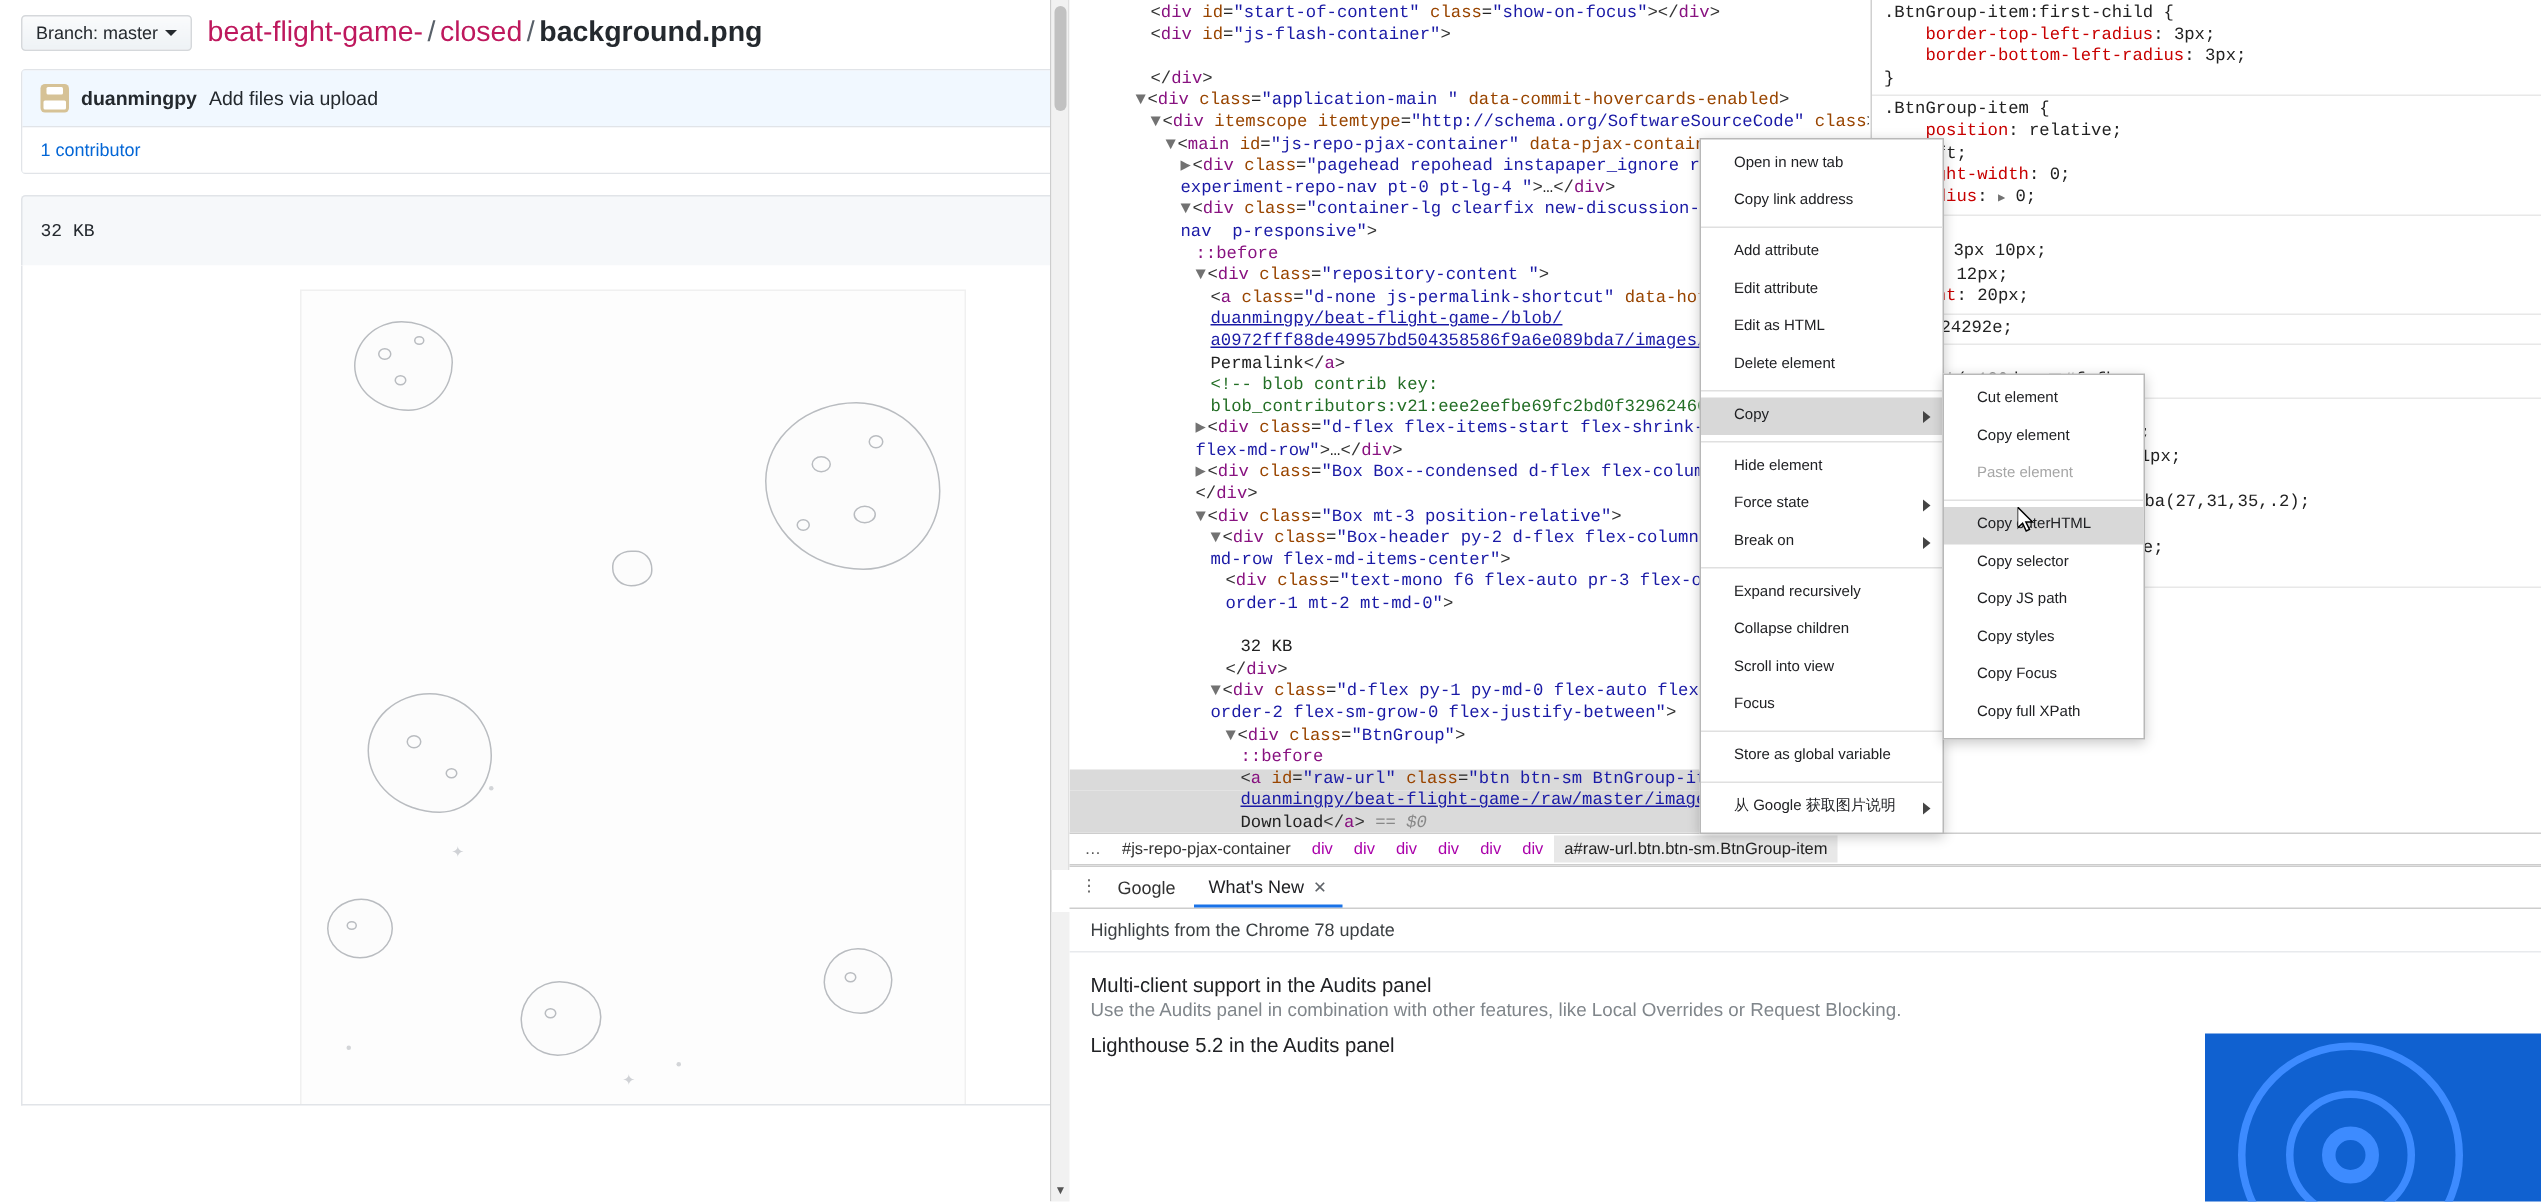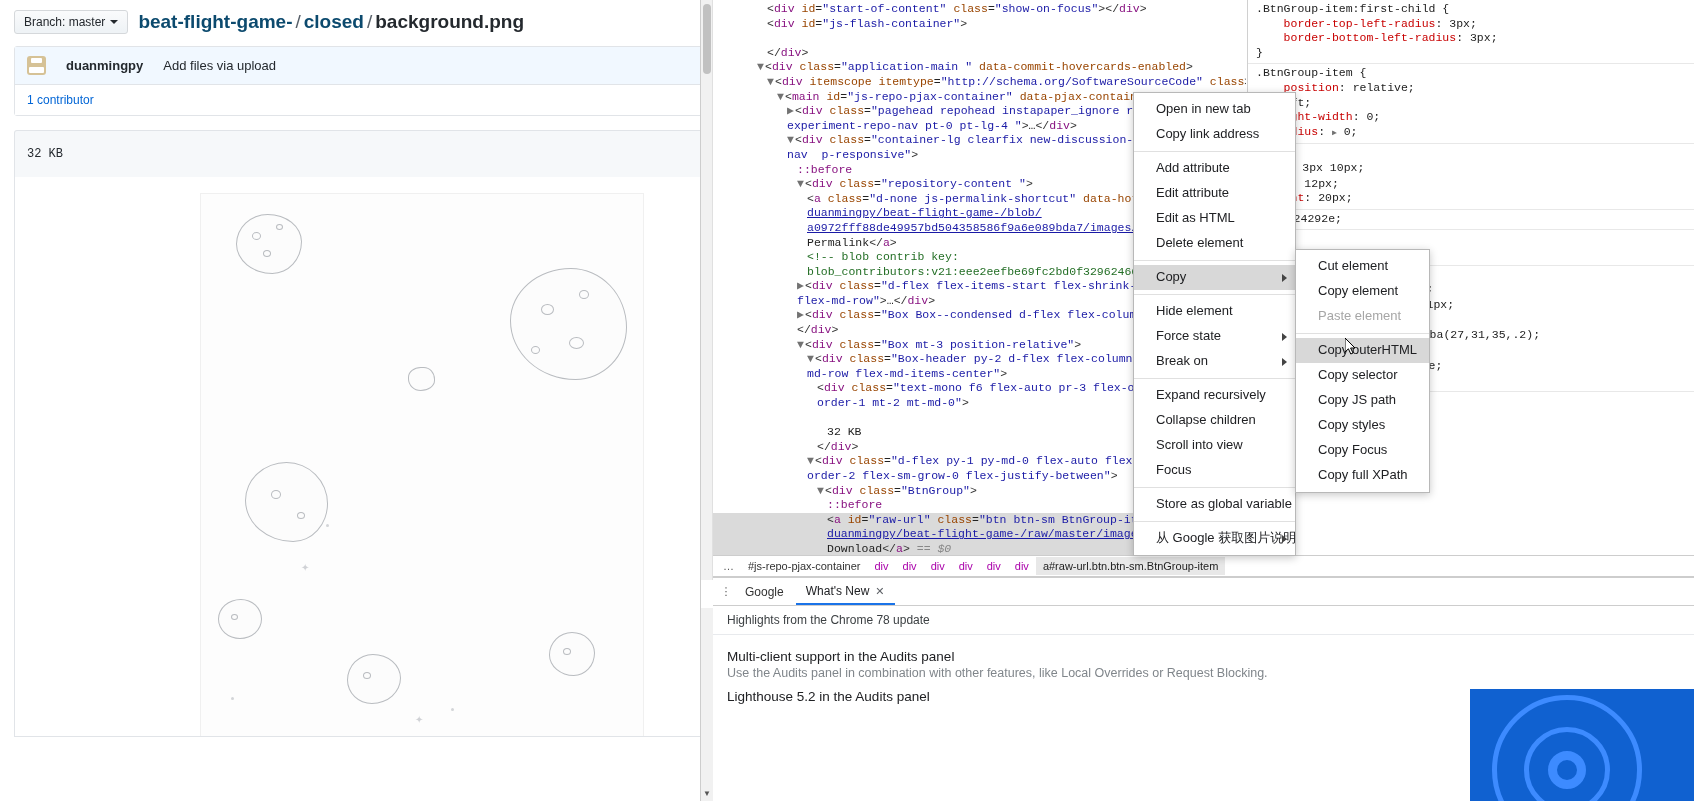--- a/index.html
+++ b/index.html
@@ -26,29 +26,29 @@
   }
   .branch-btn {
     border:1px solid #d5d8db; border-radius:3px;
     background:linear-gradient(-180deg,#fafbfc,#eff3f6 90%);
     padding:4px 9px; font-size:12px; color:#24292e;
     display:inline-flex; align-items:center; gap:5px;
     white-space:nowrap; cursor:pointer;
   }
   .caret { width:0;height:0;border-left:4px solid transparent;border-right:4px solid transparent;border-top:4px solid #24292e; display:inline-block; }
   .breadcrumb { font-size:19px; color:#24292e; white-space:nowrap; }
-  .breadcrumb a { color:#0c4a6e; text-decoration:none; font-weight:700;}
+  .breadcrumb a { color:#be185d; text-decoration:none; font-weight:400;}
   .breadcrumb .sep { color:#586069; font-weight:400; margin:0 3px; }
   .breadcrumb .final { font-weight:700; color:#24292e; }
 
   .gh-box {
     border:1px solid #e1e4e8; border-radius:3px; background:#fff;
   }
   .commit-row {
-    display:flex; align-items:center; gap:20px;
+    display:flex; align-items:center; gap:8px;
     background:#f1f8ff; border-bottom:1px solid #e1e4e8;
     padding:9px 12px; font-size:13px; color:#24292e;
   }
   .avatar {
     width:19px;height:19px;border-radius:3px;
     background:#d6c296;
     position:relative; flex:none;
   }
   .avatar::before{content:"";position:absolute;left:4px;top:2px;width:11px;height:5px;background:#fff;border-radius:1px;}
   .avatar::after{content:"";position:absolute;left:2px;top:11px;width:15px;height:6px;background:#fff;border-radius:1px;}
@@ -184,21 +184,21 @@
   }
   .drawer-scroll-left { position:absolute; left:-12px; top:30px; width:12px; height:194px; background:#f1f1f1; }
   .drawer-scroll-left .arr{position:absolute;left:2px;font-size:8px;color:#555;}
 
   
   .ctx {
     position:absolute; background:#fff;
     border:1px solid #b8b8b8;
     box-shadow:0 2px 8px rgba(0,0,0,.22);
     font-family:"Liberation Sans", sans-serif;
-    font-size:13px; color:#202124;
+    font-size:10px; color:#202124;
     padding:4px 0;
     z-index:50;
   }
   #ctx-main { left:1133px; top:92px; width:163px; }
   #ctx-sub  { left:1295px; top:249px; width:135px; }
   .ctx-item {
     padding:4px 14px 5px 22px; white-space:nowrap; position:relative; cursor:default;
     line-height:16px;
   }
   .ctx-item.hl { background:#d8d8d8; }

